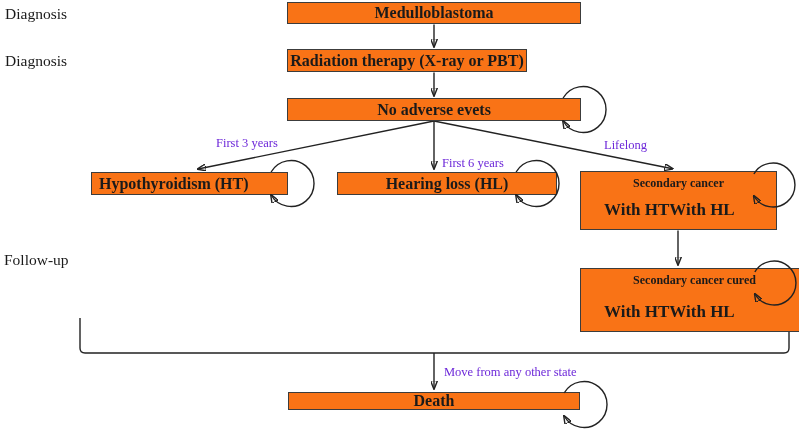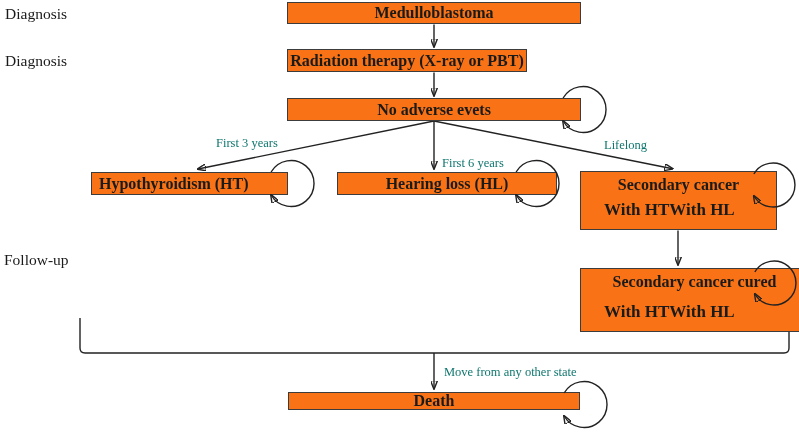--- a/index.html
+++ b/index.html
@@ -45,42 +45,42 @@
     padding-left: 7px;
   }
   .node.compound {
     flex-direction: column;
     align-items: stretch;
     justify-content: flex-start;
   }
   .compound .title {
     text-align: center;
     padding-top: 5px;
-    font-size: 16px;
+    font-size: 12px;
   }
   .compound .subrow {
     display: flex;
     justify-content: flex-start;
     padding: 0 30px 0 23px;
     font-size: 17px;
     margin-top: auto;
     margin-bottom: 11px;
   }
   .rowlabel {
     position: absolute;
     font-size: 15.5px;
     line-height: 1.1;
     z-index: 2;
     white-space: nowrap;
   }
   .edgelabel {
     position: absolute;
     font-size: 12.5px;
     line-height: 1.1;
-    color: #0f766e;
+    color: #6d28d9;
     z-index: 2;
     white-space: nowrap;
   }
   svg path {
     fill: none;
     stroke: #222222;
     stroke-width: 1.4;
   }
 </style>
 </head>

